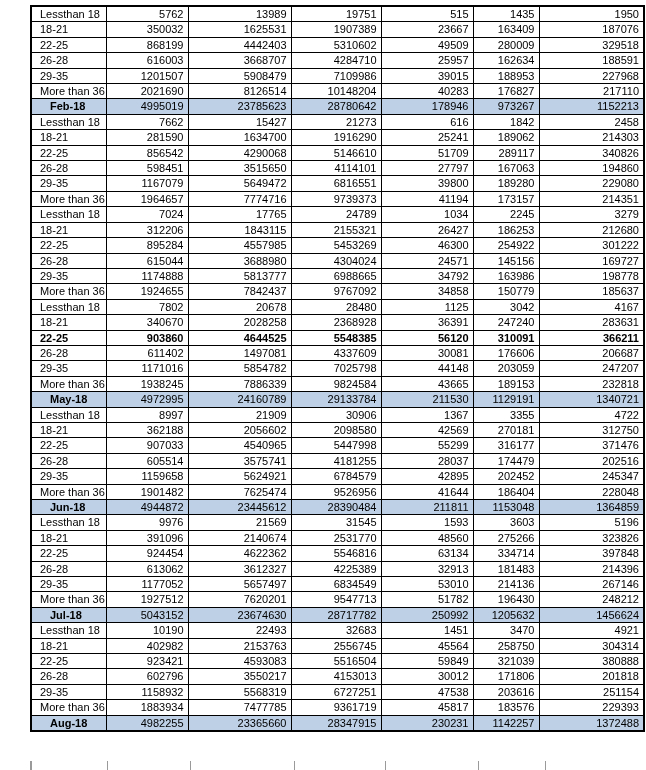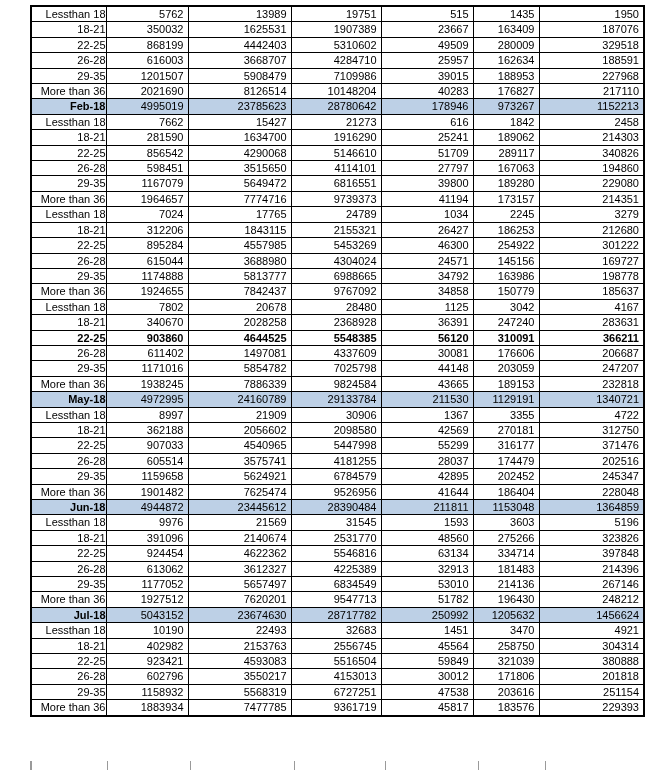--- a/index.html
+++ b/index.html
@@ -27,21 +27,21 @@
     height: 14.4px;
     font-size: 11px;
     line-height: 14.4px;
     color: #000000;
     text-align: right;
     padding: 0 4px 0 0;
     white-space: nowrap;
     overflow: hidden;
   }
   table.data-grid td.label {
-    text-align: right;
+    text-align: left;
     padding: 0 0 0 8px;
   }
   tr.total-row td {
     background: var(--total-fill, #bdd0e6);
   }
   tr.total-row td.label {
     font-weight: bold;
     padding-left: 18px;
   }
   tr.bold-row td {
@@ -485,20 +485,29 @@
         </tr>
         <tr>
           <td class="label">More than 36</td>
           <td>1883934</td>
           <td>7477785</td>
           <td>9361719</td>
           <td>45817</td>
           <td>183576</td>
           <td>229393</td>
         </tr>
+        <tr class="total-row">
+          <td class="label">Aug-18</td>
+          <td>4982255</td>
+          <td>23365660</td>
+          <td>28347915</td>
+          <td>230231</td>
+          <td>1142257</td>
+          <td>1372488</td>
+        </tr>
       </tbody>
   </table>
 </div>
 
 <div class="stub-row">
   <div class="stub-cell" style="width:75px"></div>
   <div class="stub-cell" style="width:82px"></div>
   <div class="stub-cell" style="width:103px"></div>
   <div class="stub-cell" style="width:90px"></div>
   <div class="stub-cell" style="width:92px"></div>

